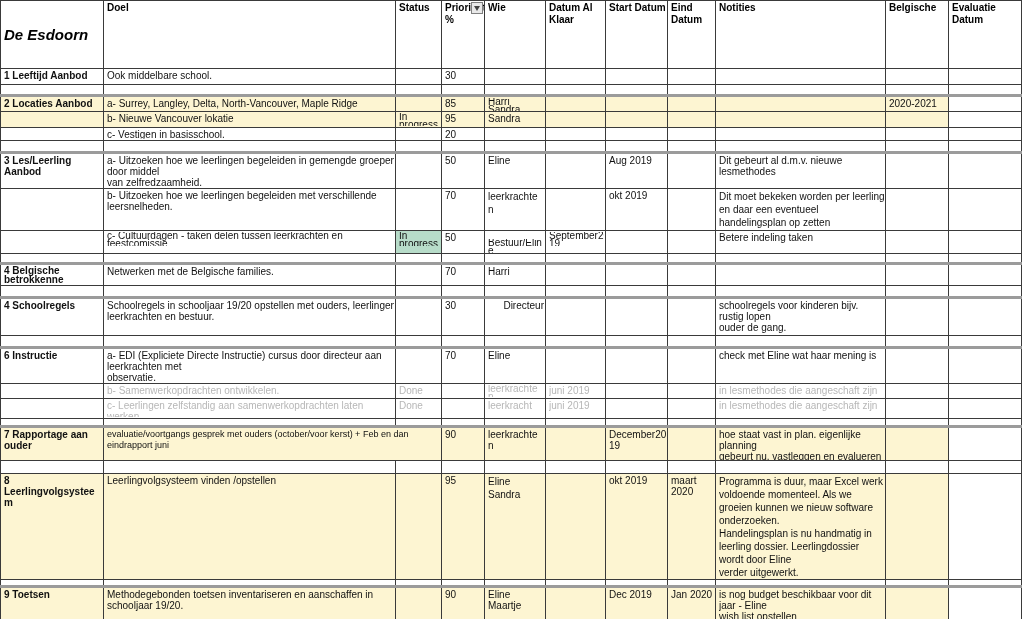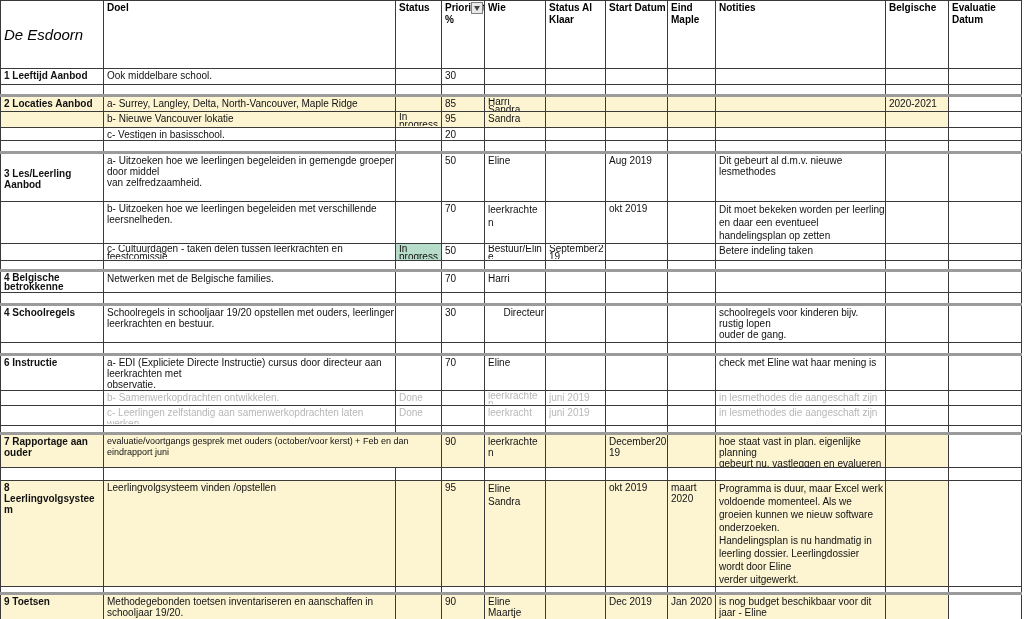--- a/index.html
+++ b/index.html
@@ -4,21 +4,21 @@
 <style>
   html,body{margin:0;padding:0;background:#fff;}
   .sheet{width:1024px;height:619px;background:#fff;overflow:hidden;position:relative;
          font-family:"Liberation Sans",sans-serif;}
   table{border-collapse:collapse;table-layout:fixed;width:1021px;
         border-bottom:3px solid #9b9b9b;}
   td,th{border:1px solid #3a3a3a;vertical-align:top;padding:1px 1px 0 3px;overflow:hidden;}
   thead th{font-size:10px;line-height:12px;text-align:left;font-weight:bold;white-space:pre;
            height:26px;}
   th.col-prioriteit{position:relative;}
-  .corner{font-size:15px;line-height:18px;font-weight:normal;font-style:italic;white-space:pre;}
+  .corner{font-size:15px;line-height:18px;font-weight:bold;font-style:italic;white-space:pre;}
   .cv{font-size:10px;line-height:11px;white-space:pre;overflow:hidden;color:#111;}
   .tight{line-height:8px;}
   .tight2{line-height:9px;}
   .loose{line-height:13px;}
   .fs9{font-size:9px;}
   .col-category .cv{font-weight:bold;}
   tr.yellow td{background:#fdf5d2;}
   tr.yellow td.col-evaluatie_datum{background:#fff;}
   td.green{background:#b7dcc9;}
   tr.gray .cv{color:#b7b7b7;}
@@ -50,25 +50,25 @@
     <thead>
       <tr>
         <th class="col-category">
           <div class="corner">De Esdoorn</div>
         </th>
         <th class="col-doel">Doel</th>
         <th class="col-status">Status</th>
         <th class="col-prioriteit"><span>Prioriteit
 %</span><span class="filter-btn"><span class="tri"></span></span></th>
         <th class="col-wie">Wie</th>
-        <th class="col-datum_al_klaar">Status Al
+        <th class="col-datum_al_klaar">Datum Al
 Klaar</th>
         <th class="col-start_datum">Start Datum</th>
         <th class="col-eind_datum">Eind
-Maple</th>
+Datum</th>
         <th class="col-notities">Notities</th>
         <th class="col-schooljaar">Belgische</th>
         <th class="col-evaluatie_datum">Evaluatie
 Datum</th>
       </tr>
     </thead>
     <tbody>
         <tr style="height: 16px;">
           <td class="col-category">
             <div class="cv" style="height: 13px;">1 Leeftijd Aanbod</div>
@@ -276,21 +276,21 @@
           </td>
           <td class="col-schooljaar">
             <div class="cv" style="height: 9px;"></div>
           </td>
           <td class="col-evaluatie_datum">
             <div class="cv" style="height: 9px;"></div>
           </td>
         </tr>
         <tr style="height: 36px;">
           <td class="col-category">
-            <div class="cv" style="height: 33px; margin-top: 13px;">3 Les/Leerling
+            <div class="cv" style="height: 33px;">3 Les/Leerling
 Aanbod</div>
           </td>
           <td class="col-doel">
             <div class="cv" style="height: 33px;">a- Uitzoeken hoe we leerlingen begeleiden in gemengde groepen
 door middel
 van zelfredzaamheid.</div>
           </td>
           <td class="col-status">
             <div class="cv" style="height: 33px;"></div>
           </td>
@@ -368,21 +368,21 @@
 feestcomissie</div>
           </td>
           <td class="col-status green">
             <div class="cv tight" style="height: 14px;">In
 progress</div>
           </td>
           <td class="col-prioriteit">
             <div class="cv" style="height: 14px;">50</div>
           </td>
           <td class="col-wie">
-            <div class="cv tight" style="height: 14px;">Bestuur/Elin
+            <div class="cv tight" style="height: 14px; margin-top: 7px;">Bestuur/Elin
 e</div>
           </td>
           <td class="col-datum_al_klaar">
             <div class="cv tight" style="height: 14px;">September20
 19</div>
           </td>
           <td class="col-start_datum">
             <div class="cv" style="height: 14px;"></div>
           </td>
           <td class="col-eind_datum">

